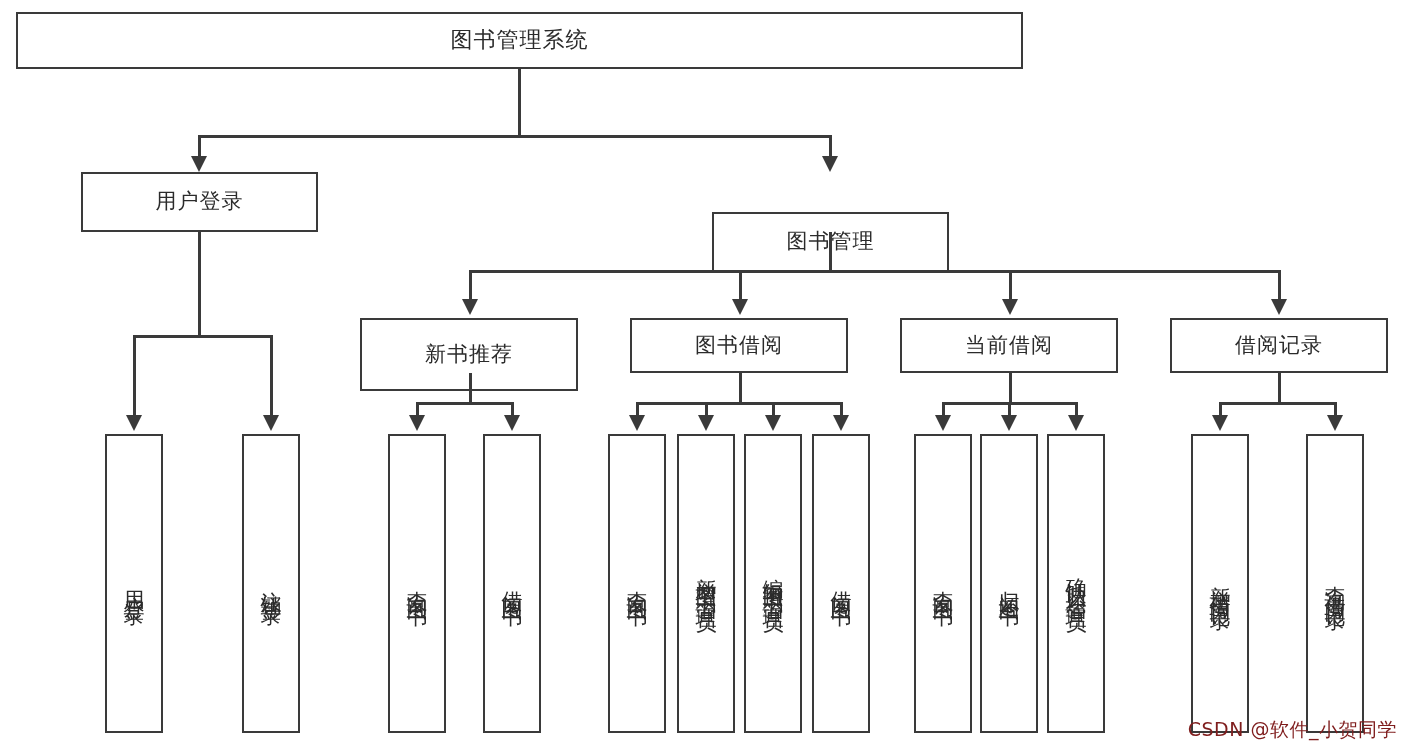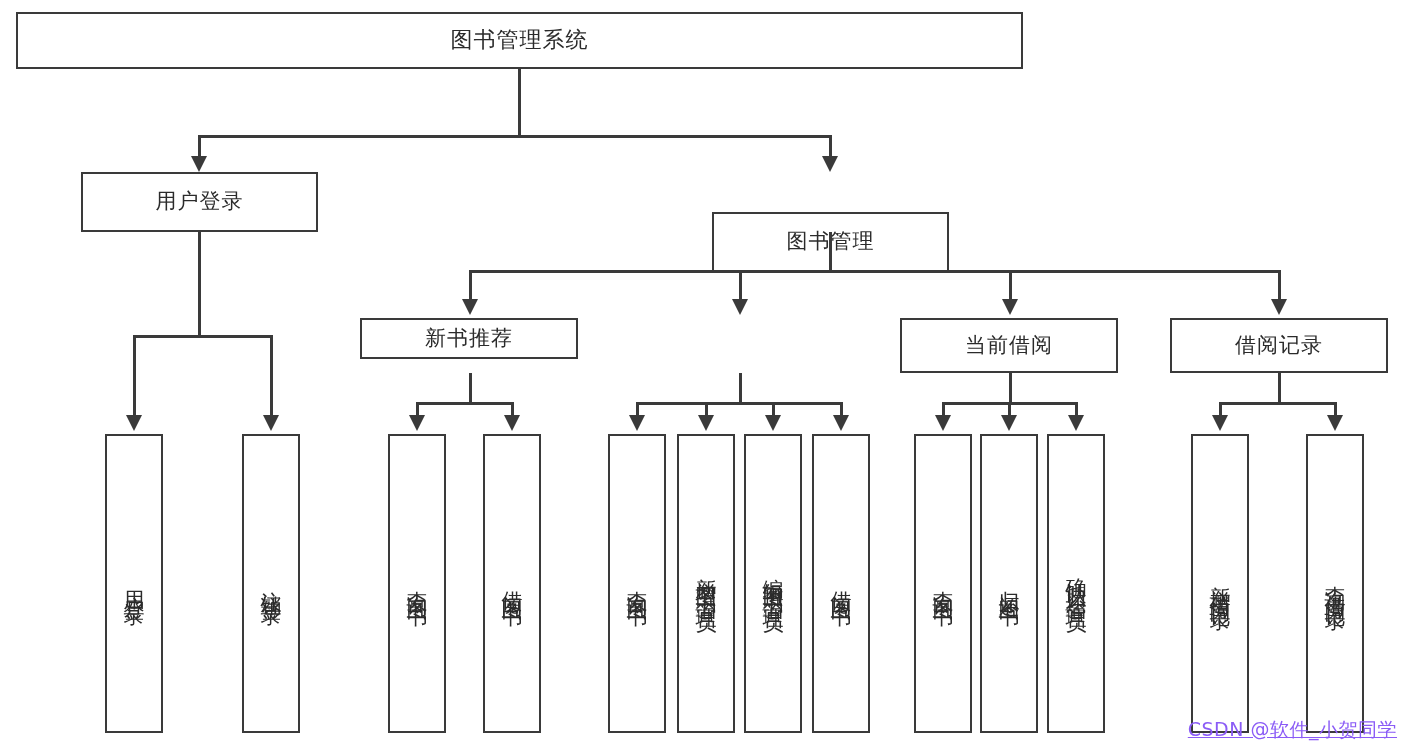--- a/index.html
+++ b/index.html
@@ -49,24 +49,23 @@
     border-left:8px solid transparent;
     border-right:8px solid transparent;
     border-top:16px solid #3a3a3a;
   }
 
   #watermark{
     position:absolute;
     right:8px;
     bottom:4px;
     font-size:19px;
-    color:#8b5cf6;
+    color:#7f1d1d;
     white-space:nowrap;
     letter-spacing:0.5px;
-    text-decoration:underline;
   }
 </style>
 </head>
 <body>
 
 <div id="canvas">
 
   <div class="node h" id="n-root" style="left:16px;top:12px;width:1007px;height:57px;">
     <span class="lbl">图书管理系统</span>
   </div>
@@ -98,22 +97,25 @@
 
   <div class="ln vl" style="left:469px;top:270px;height:32px;"></div>
   <div class="arrow" style="left:462px;top:299px;"></div>
   <div class="ln vl" style="left:739px;top:270px;height:32px;"></div>
   <div class="arrow" style="left:732px;top:299px;"></div>
   <div class="ln vl" style="left:1009px;top:270px;height:32px;"></div>
   <div class="arrow" style="left:1002px;top:299px;"></div>
   <div class="ln vl" style="left:1278px;top:270px;height:32px;"></div>
   <div class="arrow" style="left:1271px;top:299px;"></div>
 
-  <div class="node h" id="n-new-book" style="left:360px;top:318px;width:218px;height:41px;">
+  <div class="node h" id="n-new-book" style="left:360px;top:318px;width:218px;height:73px;">
     <span class="lbl">新书推荐</span>
+  </div>
+  <div class="node h" id="n-book-borrow" style="left:630px;top:318px;width:218px;height:55px;">
+    <span class="lbl">图书借阅</span>
   </div>
   <div class="node h" id="n-current-borrow" style="left:900px;top:318px;width:218px;height:55px;">
     <span class="lbl">当前借阅</span>
   </div>
   <div class="node h" id="n-borrow-record" style="left:1170px;top:318px;width:218px;height:55px;">
     <span class="lbl">借阅记录</span>
   </div>
 
   <div class="ln vl" style="left:469px;top:373px;height:29px;"></div>
   <div class="ln hl" style="left:416px;top:402px;width:97px;"></div>

